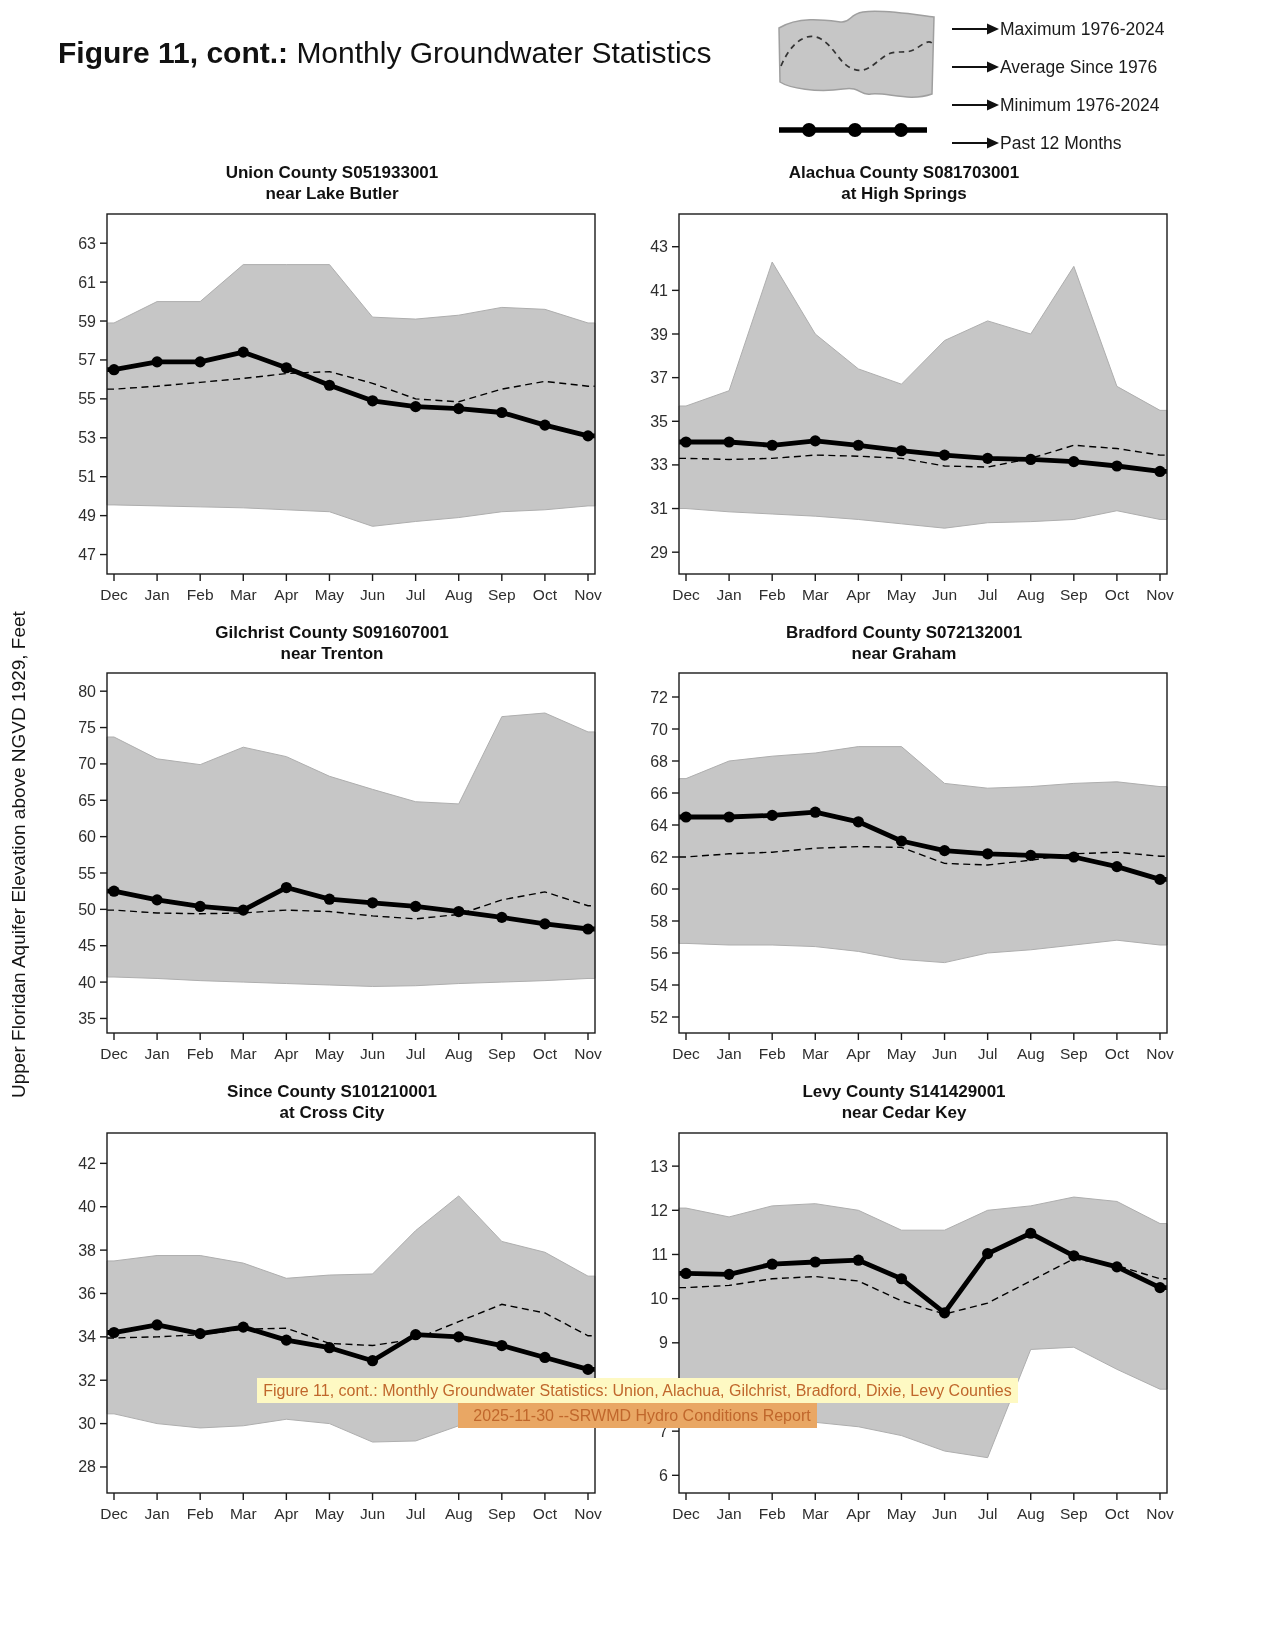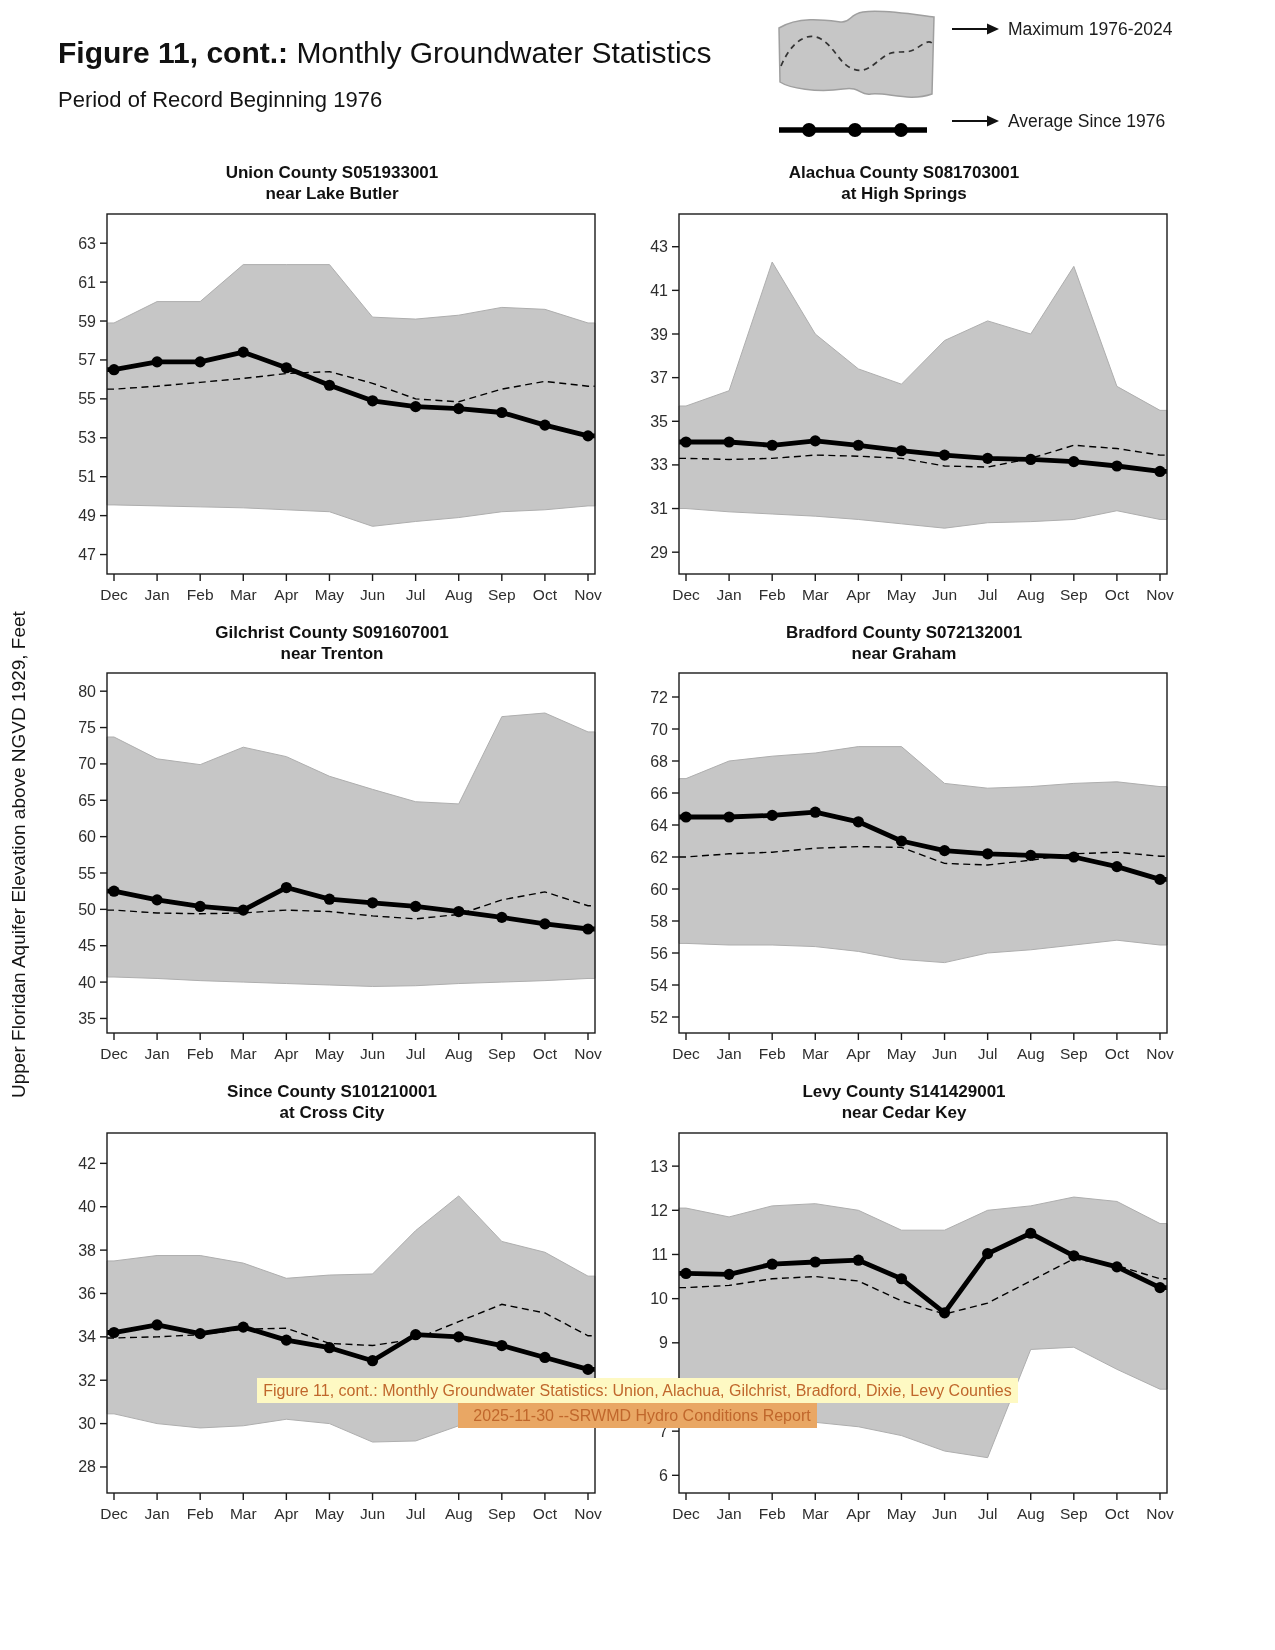--- a/index.html
+++ b/index.html
@@ -11,21 +11,21 @@
   .main-title{font-size:30px;line-height:1.15;}
   .main-title .bold{font-weight:bold;}
   .subtitle{margin-top:14px;font-size:22px;line-height:1.32;color:#141414;}
 
   
   .legend{position:absolute;left:768px;top:6px;width:470px;display:grid;grid-template-columns:178px 1fr;column-gap:6px;}
   .legend-left{display:flex;flex-direction:column;align-items:center;}
   .legend-right{display:flex;flex-direction:column;justify-content:space-between;padding:4px 0 2px 0;}
   .legend-row{display:flex;align-items:center;height:38px;}
   .legend-row svg{flex:0 0 auto;}
-  .legend-label{margin-left:8px;font-size:17.5px;color:#1b1b1b;white-space:nowrap;}
+  .legend-label{font-size:17.5px;color:#1b1b1b;white-space:nowrap;}
 
   
   .charts{position:absolute;left:46px;top:162px;display:grid;grid-template-columns:572px 572px;row-gap:10px;}
   .chart-cell{display:flex;flex-direction:column;align-items:center;}
   .chart-title{font-weight:bold;font-size:17px;line-height:1.25;text-align:center;margin-bottom:1px;}
   .chart-title div{white-space:nowrap;}
 
   
   .ylabel{position:absolute;left:8px;top:600px;height:510px;writing-mode:vertical-rl;transform:rotate(180deg);display:flex;align-items:center;justify-content:center;font-size:19px;color:#141414;white-space:nowrap;}
 
@@ -34,21 +34,20 @@
   .footer span{display:inline-block;padding:1px 6px;}
 </style>
 </head>
 <body>
 
 <div class="page">
 
   <div class="title-block">
     <div class="main-title"><span class="bold">Figure 11, cont.:</span><span> Monthly Groundwater Statistics</span></div>
     <div class="subtitle">
-      <div>Period of Record Beginning 1976</div>
     </div>
   </div>
 
   <div class="legend">
     <div class="legend-left">
       <svg width="172" height="112" viewBox="0 0 172 112">
         <path d="M8,22 C28,10 54,14 70,16 C80,17 78,8 92,6 C112,3 146,9 163,11 L161,88 C138,96 116,86 100,88 C88,90 90,80 72,83 C46,87 18,82 9,76 Z" fill="#c6c6c6" stroke="#9f9f9f" stroke-width="1.5"></path>
         <path d="M10,60 C20,36 36,25 50,33 C64,41 68,58 82,63 C96,68 102,58 114,50 C126,42 134,50 146,42 C152,38 157,34 161,37" fill="none" stroke="#333" stroke-width="1.7" stroke-dasharray="5.5 4.5"></path>
       </svg>
       <svg width="172" height="24" viewBox="0 0 172 24">
@@ -65,20 +64,34 @@
             <polygon points="35,1.5 47,7 35,12.5" fill="#111"></polygon>
           </svg>
         <span class="legend-label">Maximum 1976-2024</span>
       </div>
       <div class="legend-row">
         <svg width="48" height="14" viewBox="0 0 48 14">
             <line x1="0" y1="7" x2="35" y2="7" stroke="#111" stroke-width="2"></line>
             <polygon points="35,1.5 47,7 35,12.5" fill="#111"></polygon>
           </svg>
         <span class="legend-label">Average Since 1976</span>
+      </div>
+      <div class="legend-row">
+        <svg width="48" height="14" viewBox="0 0 48 14">
+            <line x1="0" y1="7" x2="35" y2="7" stroke="#111" stroke-width="2"></line>
+            <polygon points="35,1.5 47,7 35,12.5" fill="#111"></polygon>
+          </svg>
+        <span class="legend-label">Minimum 1976-2024</span>
+      </div>
+      <div class="legend-row">
+        <svg width="48" height="14" viewBox="0 0 48 14">
+            <line x1="0" y1="7" x2="35" y2="7" stroke="#111" stroke-width="2"></line>
+            <polygon points="35,1.5 47,7 35,12.5" fill="#111"></polygon>
+          </svg>
+        <span class="legend-label">Past 12 Months</span>
       </div>
     </div>
   </div>
 
   <div class="ylabel">Upper Floridan Aquifer Elevation above NGVD 1929, Feet</div>
 
   <div class="charts">
     <div class="chart-cell">
       <div class="chart-title">
         <div>Union County S051933001</div>

